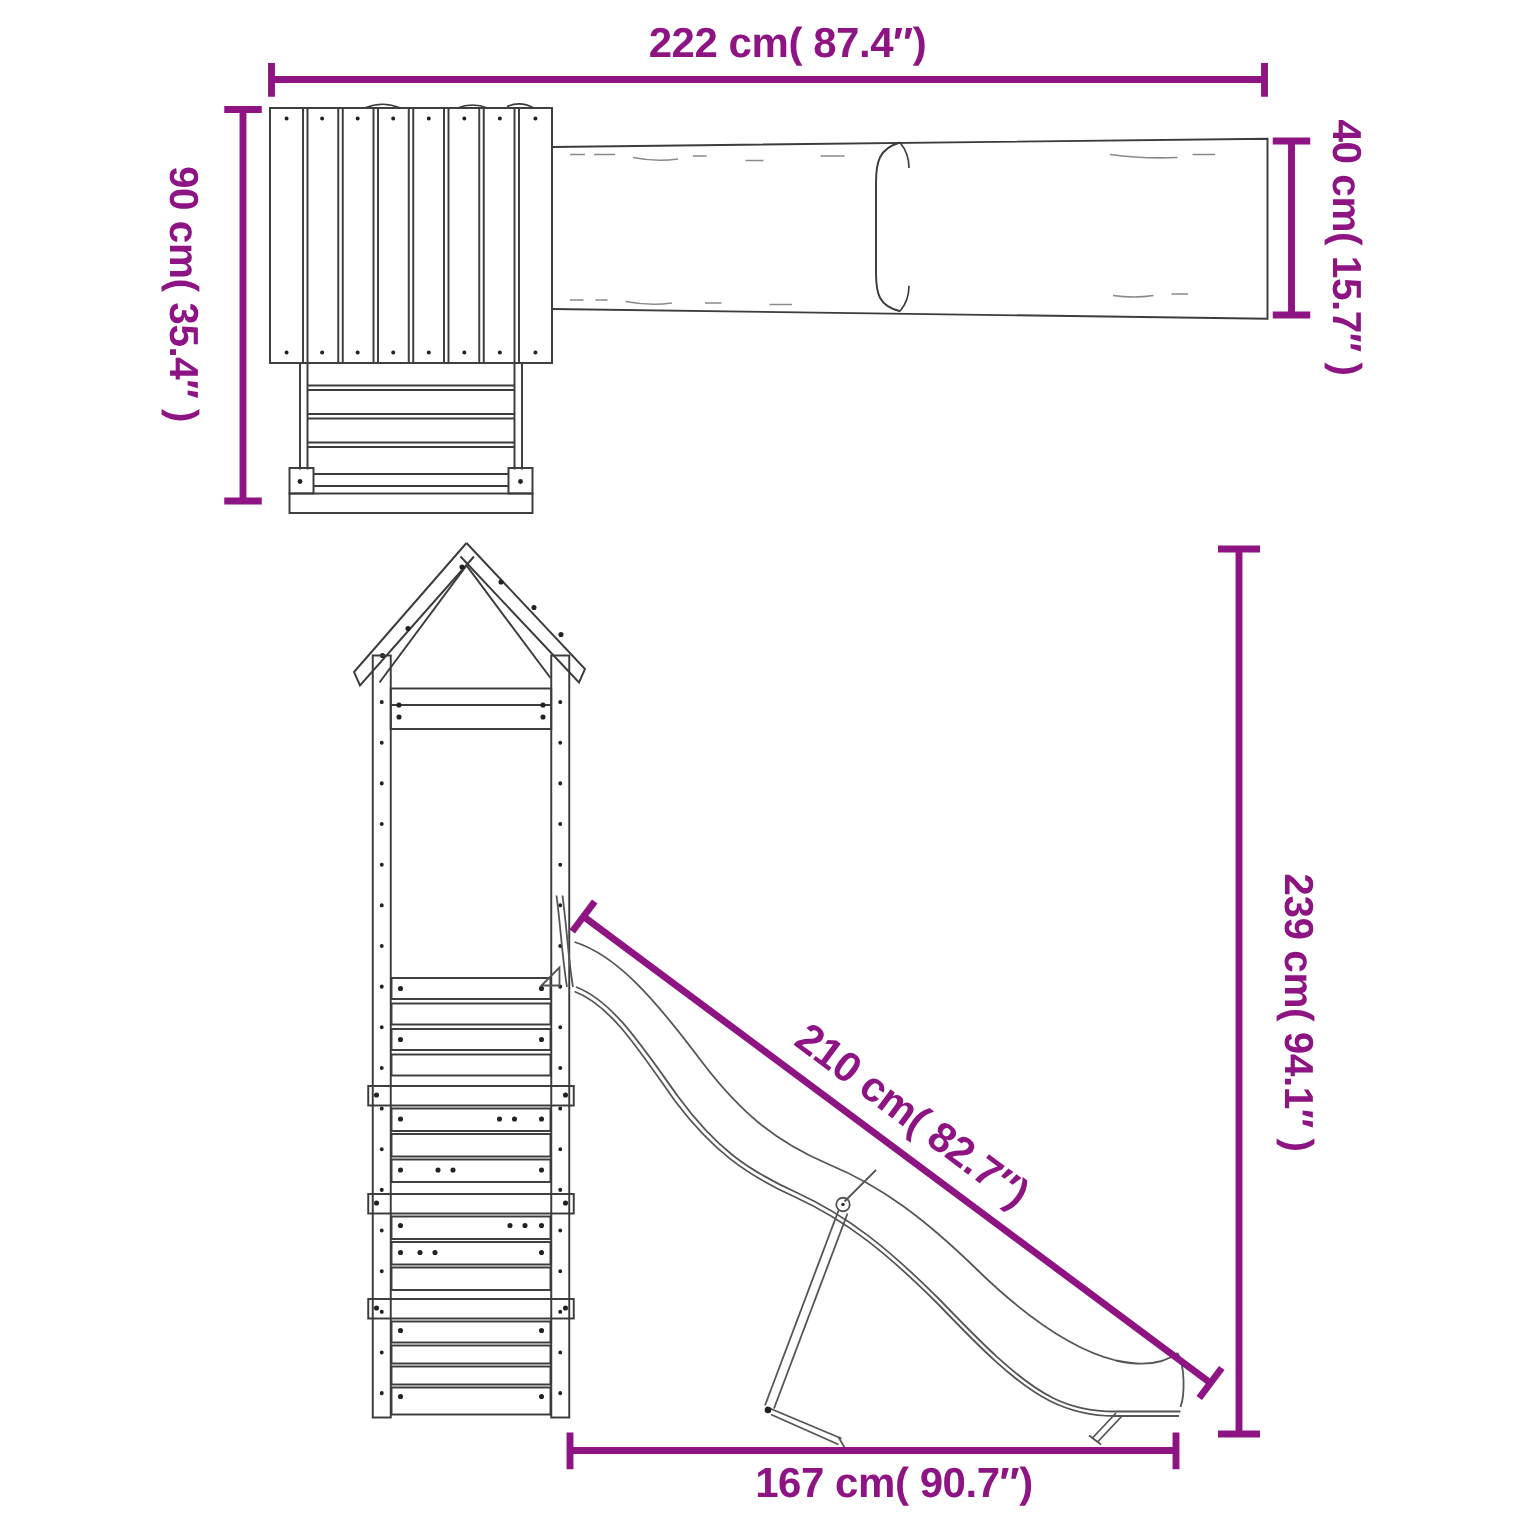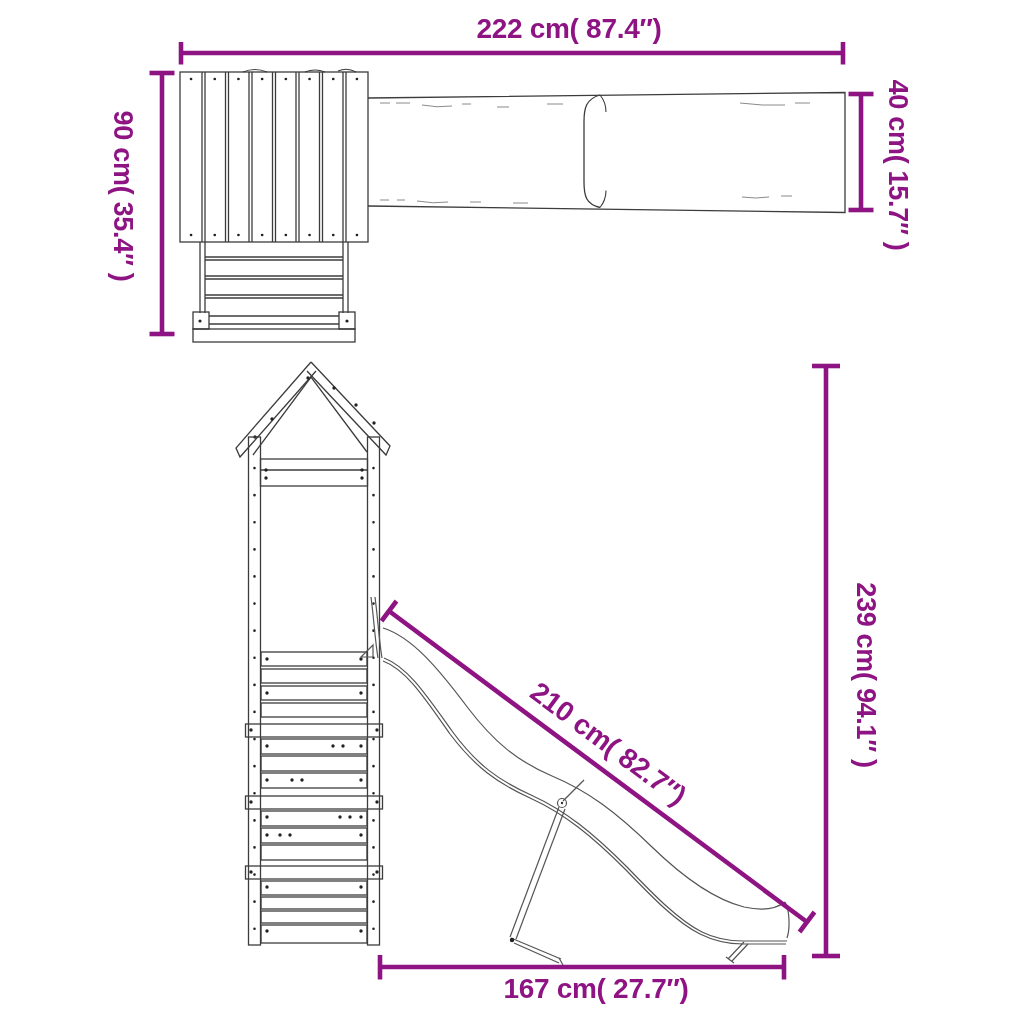--- a/index.html
+++ b/index.html
@@ -206,25 +206,25 @@
       <line x1="814.5" y1="912" x2="799.5" y2="932"></line>
     </g>
     <g>
       <line x1="380" y1="967" x2="784" y2="967"></line>
       <line x1="380" y1="955" x2="380" y2="979.5"></line>
       <line x1="784" y1="955" x2="784" y2="979.5"></line>
     </g>
   </g>
 </svg>
 
-<div class="dim-label" style="left:525px;top:29px;transform:translate(-50%,-50%);margin-left:44px;">222 cm( 87.4″)</div>
+<div class="dim-label" style="left:525px;top:29px;transform:translate(-50%,-50%);">222 cm( 87.4″)</div>
 
 <div class="dim-label rot90" style="left:897px;top:165px;transform:translate(-50%,-50%) rotate(90deg);">40 cm( 15.7″ )</div>
 
 <div class="dim-label rot90" style="left:122px;top:196px;transform:translate(-50%,-50%) rotate(90deg);">90 cm( 35.4″ )</div>
 
 <div class="dim-label rot90" style="left:865px;top:675px;transform:translate(-50%,-50%) rotate(90deg);">239 cm( 94.1″ )</div>
 
 <div class="dim-label" style="left:608px;top:744px;transform:translate(-50%,-50%) rotate(36.6deg);">210 cm( 82.7″)</div>
 
-<div class="dim-label" style="left:596px;top:989px;transform:translate(-50%,-50%);">167 cm( 27.7″)</div>
+<div class="dim-label" style="left:596px;top:989px;transform:translate(-50%,-50%);">167 cm( 90.7″)</div>
 
 </div>
 
 </body></html>

